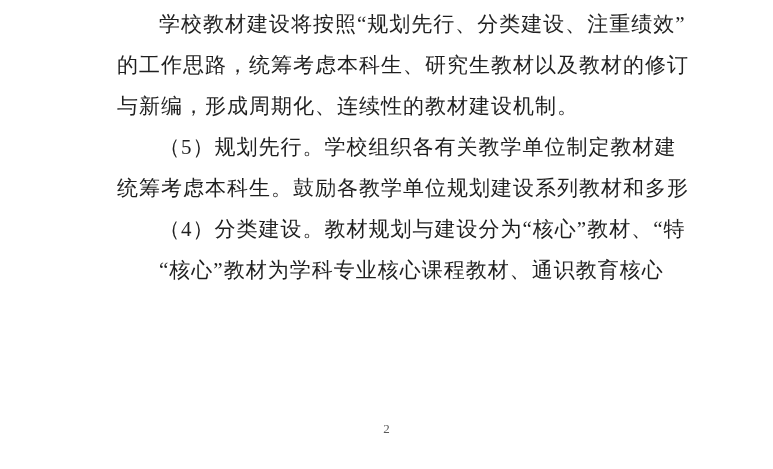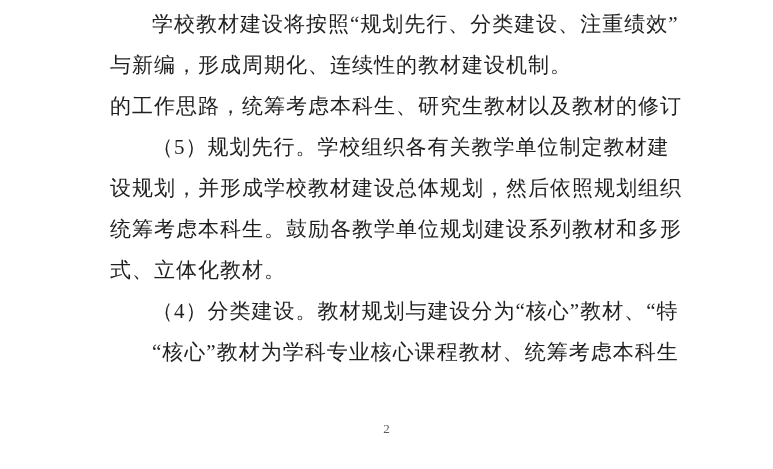--- a/index.html
+++ b/index.html
@@ -22,20 +22,21 @@
     width: 610px;
   }
   .line {
     font-size: 21px;
     line-height: 41px;
     height: 41px;
     color: #1f1f1f;
     letter-spacing: 1px;
     white-space: nowrap;
     text-align: left;
+    margin-left: 7px;
   }
   .line.indent {
     text-indent: 42px;
   }
   .page-number {
     position: absolute;
     left: 0;
     right: 0;
     top: 419px;
     height: 20px;
@@ -44,23 +45,21 @@
     line-height: 20px;
     color: #595959;
   }
 </style>
 </head>
 <body>
 
 <div class="page">
   <div class="body-text">
     <div class="line indent">学校教材建设将按照“规划先行、分类建设、注重绩效”</div>
+    <div class="line">的工作思路，统筹考虑本科生、研究生教材以及教材的修订</div>
     <div class="line">与新编，形成周期化、连续性的教材建设机制。</div>
-    <div class="line">的工作思路，统筹考虑本科生、研究生教材以及教材的修订</div>
     <div class="line indent">（5）规划先行。学校组织各有关教学单位制定教材建</div>
-    <div class="line">设规划，并形成学校教材建设总体规划，然后依照规划组织</div>
     <div class="line">统筹考虑本科生。鼓励各教学单位规划建设系列教材和多形</div>
-    <div class="line">式、立体化教材。</div>
     <div class="line indent">（4）分类建设。教材规划与建设分为“核心”教材、“特</div>
-    <div class="line indent">“核心”教材为学科专业核心课程教材、统筹考虑本科生</div>
+    <div class="line indent">“核心”教材为学科专业核心课程教材、通识教育核心</div>
   </div>
   <div class="page-number">2</div>
 </div>
 
 </body></html>

